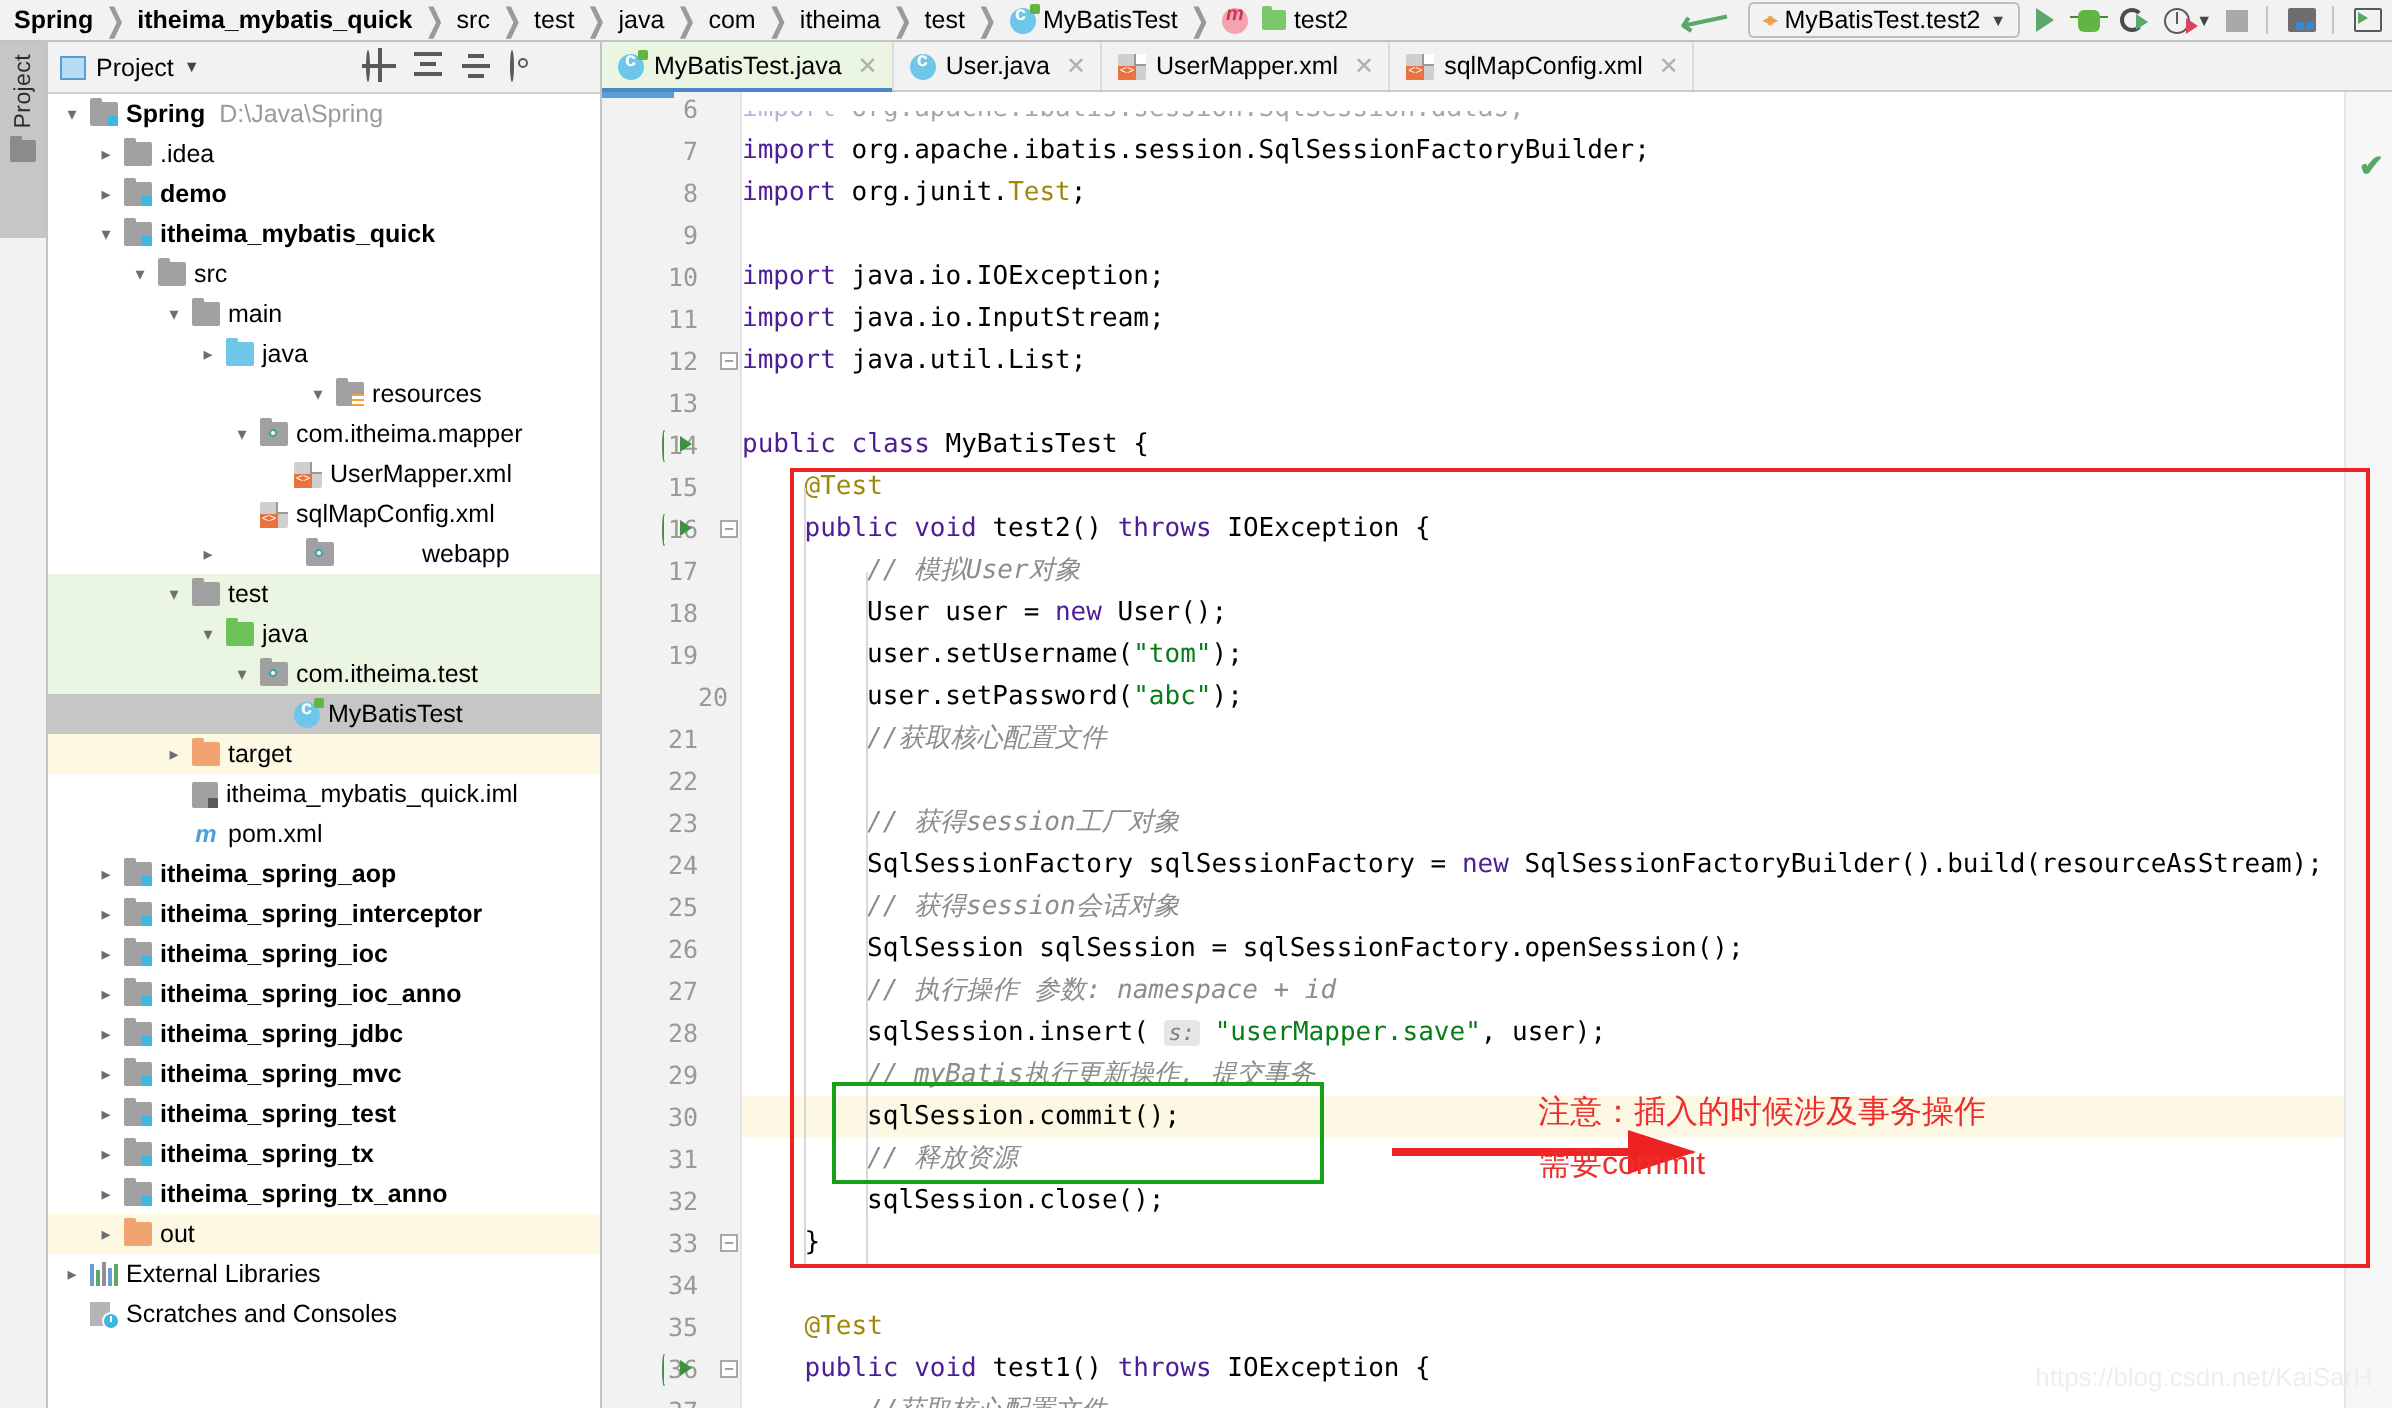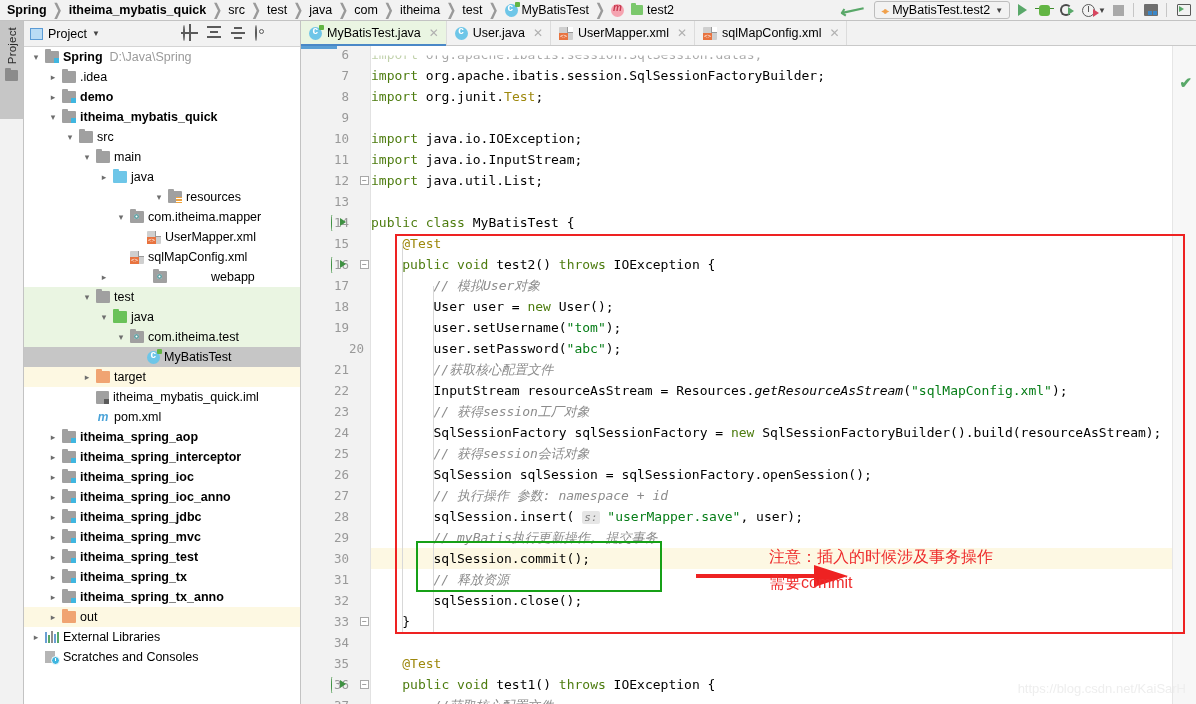--- a/index.html
+++ b/index.html
@@ -291,21 +291,21 @@
     position: absolute; left: 0; height: 21px; line-height: 21px;
     white-space: pre; font-family: "DejaVu Sans Mono", monospace; font-size: 13px;
     color: #000;
   }
   .rowhl {
     position: absolute; left: 0; right: 0; height: 21px; background: #fdf8e3;
   }
   .indentguide {
     position: absolute; width: 1px; background: #d8d8d8;
   }
-  .kw { color: #4d7c0f; font-weight: normal; margin-top: 41px; }
+  .kw { color: #4c1d95; font-weight: normal; margin-top: 41px; }
   .anno { color: #9e880d; }
   .cmt { color: #8c8c8c; font-style: italic; }
   .str { color: #067d17; }
   .mth { color: #000; font-style: italic; }
   .param-hint {
     background: #e6e6e6; color: #808080; font-size: 11px; border-radius: 2px;
     padding: 0 2px; font-style: italic;
   }
 
   
@@ -741,21 +741,20 @@
           <div class="codeline" style="top: 124px; left: 0px;"><span class="kw">import</span> java.util.List;</div>
           <div class="codeline" style="top: 145px; left: 0px;"></div>
           <div class="codeline" style="top: 166px; left: 0px;"><span class="kw">public</span> <span class="kw">class</span> MyBatisTest {</div>
           <div class="codeline" style="top: 187px; left: 31.28px;"><span class="anno">@Test</span></div>
           <div class="codeline" style="top: 208px; left: 31.28px;"><span class="kw">public</span> <span class="kw">void</span> test2() <span class="kw">throws</span> IOException {</div>
           <div class="codeline" style="top: 229px; left: 62.56px;"><span class="cmt">// 模拟User对象</span></div>
           <div class="codeline" style="top: 250px; left: 62.56px;">User user = <span class="kw">new</span> User();</div>
           <div class="codeline" style="top: 271px; left: 62.56px;">user.setUsername(<span class="str">"tom"</span>);</div>
           <div class="codeline" style="top: 292px; left: 62.56px;">user.setPassword(<span class="str">"abc"</span>);</div>
           <div class="codeline" style="top: 313px; left: 62.56px;"><span class="cmt">//获取核心配置文件</span></div>
-          <div class="codeline" style="top: 334px; left: 62.56px;">InputStream resourceAsStream = Resources.<span class="mth">getResourceAsStream</span>(<span class="str">"sqlMapConfig.xml"</span>);</div>
           <div class="codeline" style="top: 355px; left: 62.56px;"><span class="cmt">// 获得session工厂对象</span></div>
           <div class="codeline" style="top: 376px; left: 62.56px;">SqlSessionFactory sqlSessionFactory = <span class="kw">new</span> SqlSessionFactoryBuilder().build(resourceAsStream);</div>
           <div class="codeline" style="top: 397px; left: 62.56px;"><span class="cmt">// 获得session会话对象</span></div>
           <div class="codeline" style="top: 418px; left: 62.56px;">SqlSession sqlSession = sqlSessionFactory.openSession();</div>
           <div class="codeline" style="top: 439px; left: 62.56px;"><span class="cmt">// 执行操作 参数: namespace + id</span></div>
           <div class="codeline" style="top: 460px; left: 62.56px;">sqlSession.insert( <span class="param-hint">s:</span> <span class="str">"userMapper.save"</span>, user);</div>
           <div class="codeline" style="top: 481px; left: 62.56px;"><span class="cmt">// myBatis执行更新操作, 提交事务</span></div>
           <div class="codeline" style="top: 502px; left: 62.56px;">sqlSession.commit();</div>
           <div class="codeline" style="top: 523px; left: 62.56px;"><span class="cmt">// 释放资源</span></div>
           <div class="codeline" style="top: 544px; left: 62.56px;">sqlSession.close();</div>

